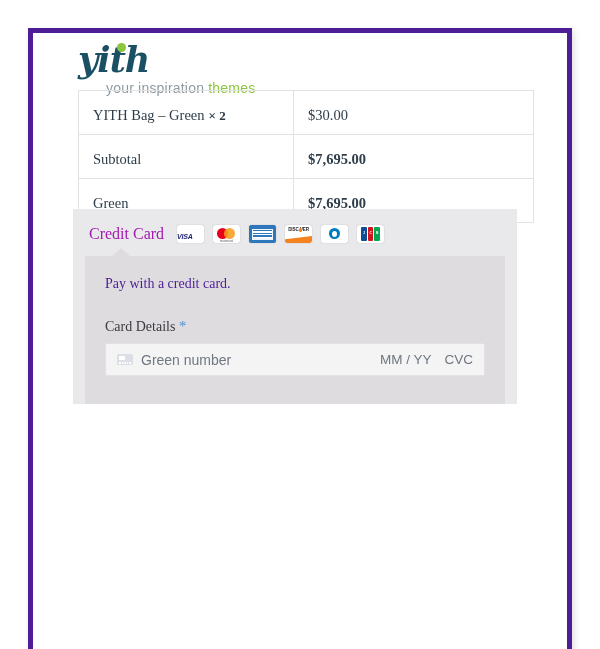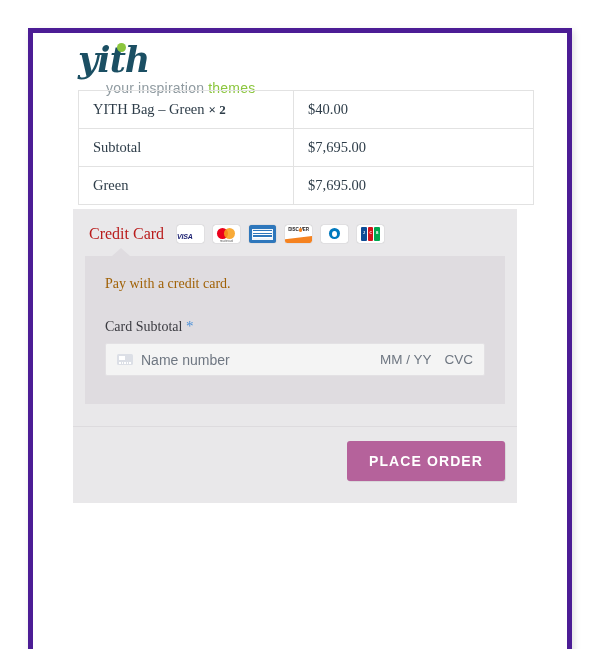--- a/index.html
+++ b/index.html
@@ -75,38 +75,38 @@
     left: 45px;
     top: 57px;
     width: 456px;
     border-collapse: collapse;
     table-layout: fixed;
   }
   #order-table tr {
     border-top: 1px solid #e2e2e2;
   }
   #order-table td {
-    padding: 10px 0 10px 14px;
+    padding: 16px 0 10px 14px;
     font-size: 14.5px;
     color: #2e3d49;
     border-right: 1px solid #e2e2e2;
     border-left: 1px solid #e2e2e2;
     border-bottom: 1px solid #e2e2e2;
     height: 15px;
     vertical-align: middle;
   }
   #order-table td.lbl {
     width: 200px;
     font-weight: normal;
   }
   #order-table tr.item td.lbl {
     font-weight: normal;
   }
   #order-table td.amt {
-    font-weight: normal;
+    font-weight: bold;
   }
   #order-table tr.item td.amt {
     font-weight: normal;
   }
   .qty {
     font-weight: bold;
     font-size: 13px;
     padding-left: 4px;
   }
 
@@ -119,21 +119,21 @@
     background: #e9e8ea;
   }
   #gateway-header {
     padding: 16px 0 13px 16px;
     display: flex;
     align-items: center;
     gap: 9px;
   }
   #gateway-title {
     font-size: 16px;
-    color: #b91c1c;
+    color: #a21caf;
     padding-right: 4px;
   }
 
   
   .card-badge {
     width: 27px;
     height: 18px;
     border-radius: 2.5px;
     background: #fff;
     box-shadow: 0 0 1px rgba(0,0,0,0.35);
@@ -268,21 +268,21 @@
     top: -8px;
     left: 27px;
     width: 0;
     height: 0;
     border-left: 9px solid transparent;
     border-right: 9px solid transparent;
     border-bottom: 8px solid #dfdce0;
   }
   #pay-desc {
     font-size: 14px;
-    color: #a16207;
+    color: #4c1d95;
     margin: 0 0 26px 0;
   }
   .field-label {
     font-size: 14px;
     color: #3a3a40;
     margin-bottom: 8px;
   }
   .req-red { color: #e2515e; font-size: 15px; }
   .req-blue { color: #4a90d9; font-size: 15px; }
 
@@ -381,21 +381,21 @@
       <span>yith</span>
       <span class="logo-dot"></span>
     </span>
     <span class="logo-tag"><span>your inspiration </span><span class="green">themes</span></span>
   </div>
 
   <table id="order-table">
     <tbody>
       <tr class="item">
         <td class="lbl"><span>YITH Bag – Green</span><span class="qty">× 2</span></td>
-        <td class="amt">$40.00</td>
+        <td class="amt">$30.00</td>
       </tr>
       <tr>
         <td class="lbl">Subtotal</td>
         <td class="amt">$7,695.00</td>
       </tr>
       <tr>
         <td class="lbl">Green</td>
         <td class="amt">$7,695.00</td>
       </tr>
     </tbody>
@@ -447,33 +447,30 @@
       </span>
     </div>
 
     <div id="form-box">
       <span id="tooltip-arrow"></span>
 
       <p id="pay-desc">Pay with a credit card.</p>
 
 
       <div>
-        <div class="field-label"><span>Card Subtotal</span>
+        <div class="field-label"><span>Card Details</span>
           <span class="req-blue">*</span>
         </div>
         <div id="card-details-row">
           <span id="mini-card-icon">
             <span class="chip"></span>
               <span class="strip"></span>
           </span>
-          <span id="card-number-ph">Name number</span>
+          <span id="card-number-ph">Green number</span>
           <span class="card-meta">MM / YY</span>
           <span class="card-meta">CVC</span>
         </div>
       </div>
     </div>
 
-    <div id="panel-footer">
-      <button id="place-order-btn">PLACE ORDER</button>
-    </div>
 
   </div>
 </div>
 
 </body></html>

